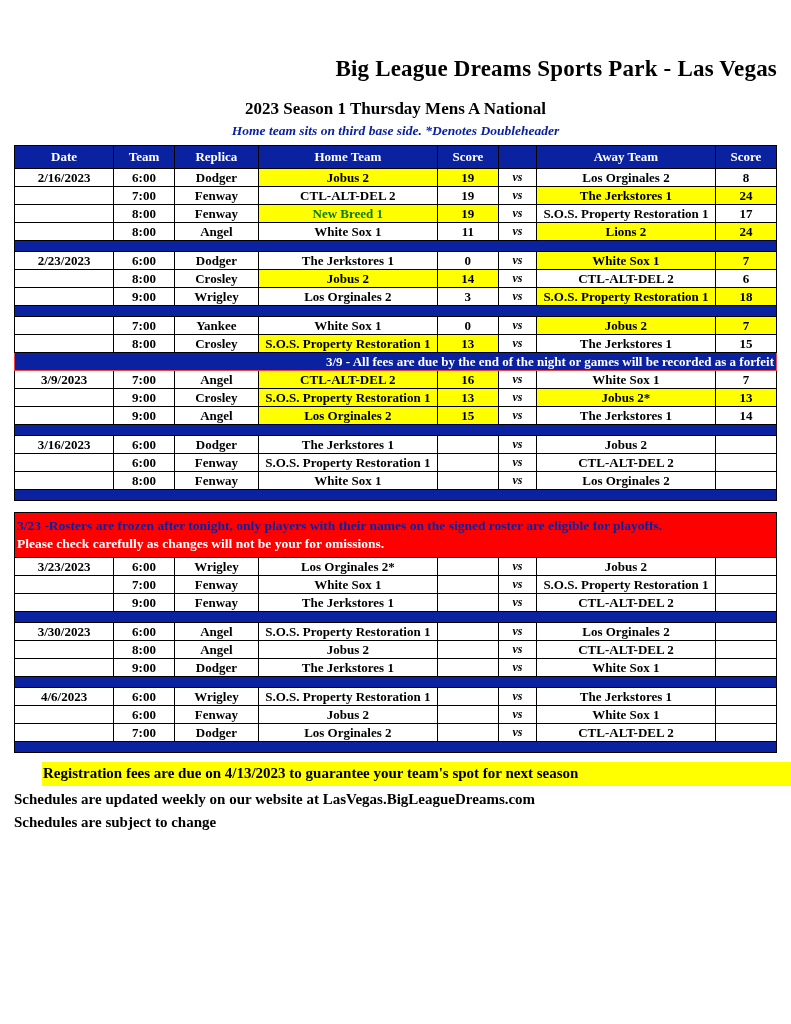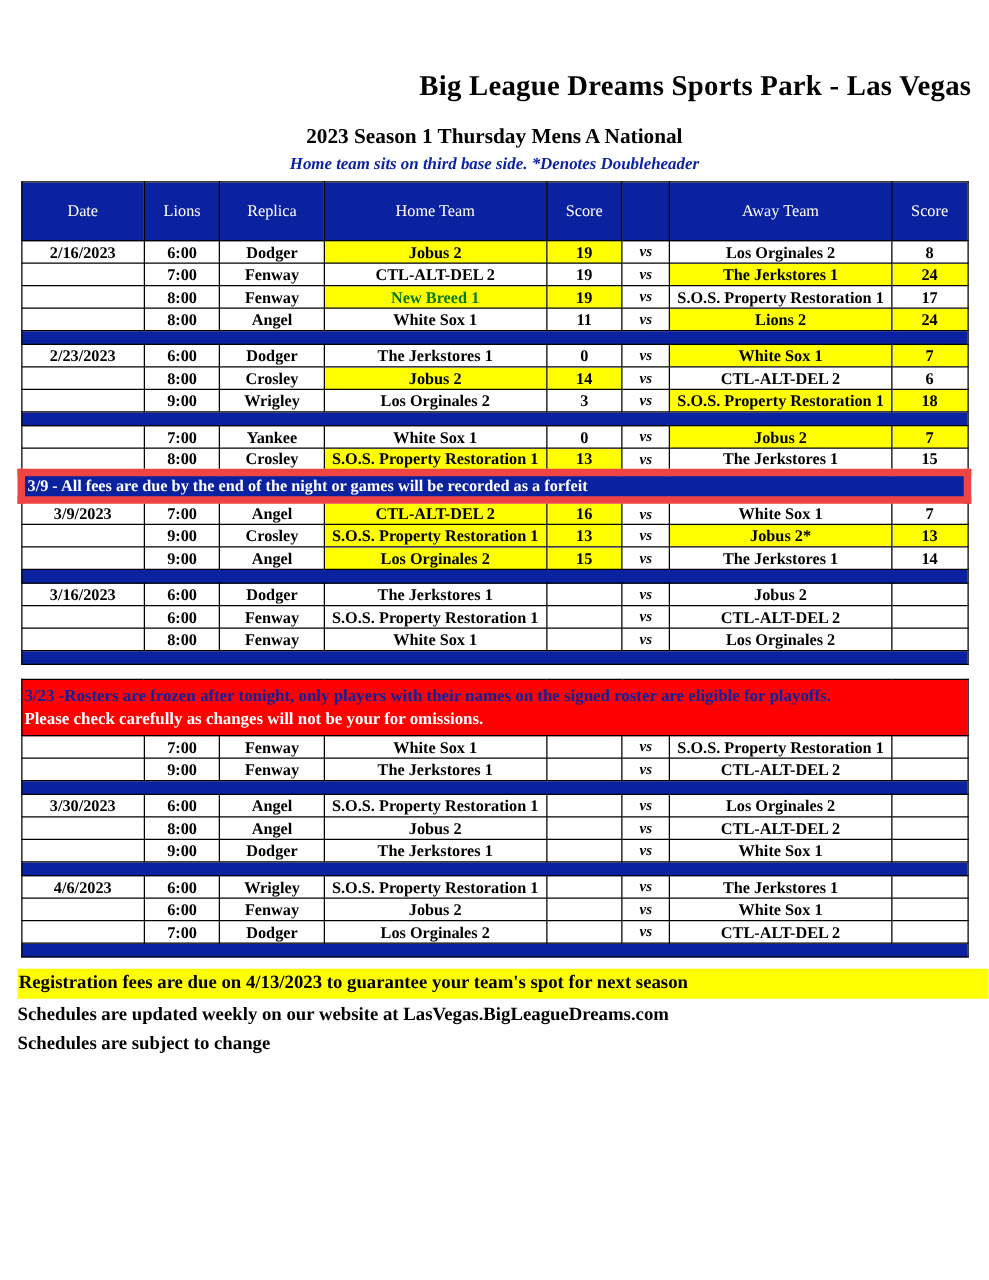--- a/index.html
+++ b/index.html
@@ -11,41 +11,41 @@
   }
   .page { padding:56px 14px 20px 14px; }
   .title { text-align:right; font-size:23px; font-weight:bold; letter-spacing:0.2px; }
   .subtitle { text-align:center; font-size:17px; font-weight:bold; margin-top:17px; }
   .note { text-align:center; font-size:13.5px; font-weight:bold; font-style:italic; color:var(--navy); margin-top:4px; margin-bottom:6px; }
   table.sched { border-collapse:collapse; width:100%; table-layout:fixed; }
   col.c-date{width:13%} col.c-time{width:8%} col.c-replica{width:11%}
   col.c-home{width:23.5%} col.c-score1{width:8%} col.c-vs{width:5%}
   col.c-away{width:23.5%} col.c-score2{width:8%}
   .hcell {
-    background:var(--navy); color:#fff; font-size:13px; font-weight:normal;
-    border:1px solid #000; padding:15px 2px; height:18px; text-align:center;
+    background:var(--navy); color:#fff; font-size:13px; font-weight:bold;
+    border:1px solid #000; padding:3px 2px; height:18px; text-align:center;
   }
   .c {
     border:1px solid #000; font-size:13px; font-weight:bold; text-align:center;
     padding:0 3px; height:18px; overflow:hidden; white-space:nowrap;
   }
   .vs { font-style:italic; font-size:12px; }
   .hl { background:var(--yellow); }
   .spacer { background:var(--navy); height:11px; border:1px solid #000; padding:0; }
   .gap { height:12px; border:none; padding:0; background:#fff; }
   .notice {
     background:var(--navy); color:#fff; font-weight:bold; font-size:13px;
-    text-align:left; border:6px solid #ef4444; height:18px; padding:0 2px;
+    text-align:right; border:1px solid #ef4444; height:18px; padding:0 2px;
   }
   .notice-red { background:var(--red); text-align:left; border:1px solid #000; padding:4px 2px; }
   .red-line1 { color:var(--navy); font-weight:bold; font-size:13.5px; line-height:1.35; }
   .red-line2 { color:#fff; font-weight:bold; font-size:13.5px; line-height:1.35; }
   .footer { margin-top:9px; font-size:15px; font-weight:bold; }
   .footer-line { margin:4px 0; line-height:1.25; }
-  .yellow-banner { background:var(--yellow); margin-right:-14px; padding:2px 14px 3px 1px; }
+  .yellow-banner { background:var(--yellow); margin-right:-14px; padding:2px 14px 3px 1px;margin-left:28px; }
 </style>
 </head>
 <body>
 
 <div class="page">
   <div class="title">Big League Dreams Sports Park - Las Vegas</div>
   <div class="subtitle">2023 Season 1 Thursday Mens A National</div>
   <div class="note">Home team sits on third base side.  *Denotes Doubleheader</div>
 
   <table class="sched">
@@ -55,21 +55,21 @@
         <col class="c-replica">
         <col class="c-home">
       <col class="c-score1">
         <col class="c-vs">
         <col class="c-away">
         <col class="c-score2">
     </colgroup>
     <thead>
       <tr>
           <th class="hcell">Date</th>
-          <th class="hcell">Lions</th>
+          <th class="hcell">Team</th>
           <th class="hcell">Replica</th>
           <th class="hcell">Home Team</th>
           <th class="hcell">Score</th>
           <th class="hcell"></th>
           <th class="hcell">Away Team</th>
           <th class="hcell">Score</th>
         </tr>
     </thead>
     <tbody>
         <tr>
@@ -238,20 +238,30 @@
           <td class="spacer" colspan="8"></td>
         </tr>
         <tr>
           <td class="gap" colspan="8"></td>
         </tr>
         <tr>
           <td class="notice-red" colspan="8">
             <div class="red-line1">3/23 -Rosters are frozen after tonight, only players with their names on the signed roster are eligible for playoffs.</div>
             <div class="red-line2">Please check carefully as changes will not be your for omissions.</div>
           </td>
+        </tr>
+        <tr>
+          <td class="c">3/23/2023</td>
+          <td class="c">6:00</td>
+          <td class="c">Wrigley</td>
+          <td class="c">Los Orginales 2*</td>
+          <td class="c"></td>
+          <td class="c vs">vs</td>
+          <td class="c">Jobus 2</td>
+          <td class="c"></td>
         </tr>
         <tr>
           <td class="c"></td>
           <td class="c">7:00</td>
           <td class="c">Fenway</td>
           <td class="c">White Sox 1</td>
           <td class="c"></td>
           <td class="c vs">vs</td>
           <td class="c">S.O.S. Property Restoration 1</td>
           <td class="c"></td>

